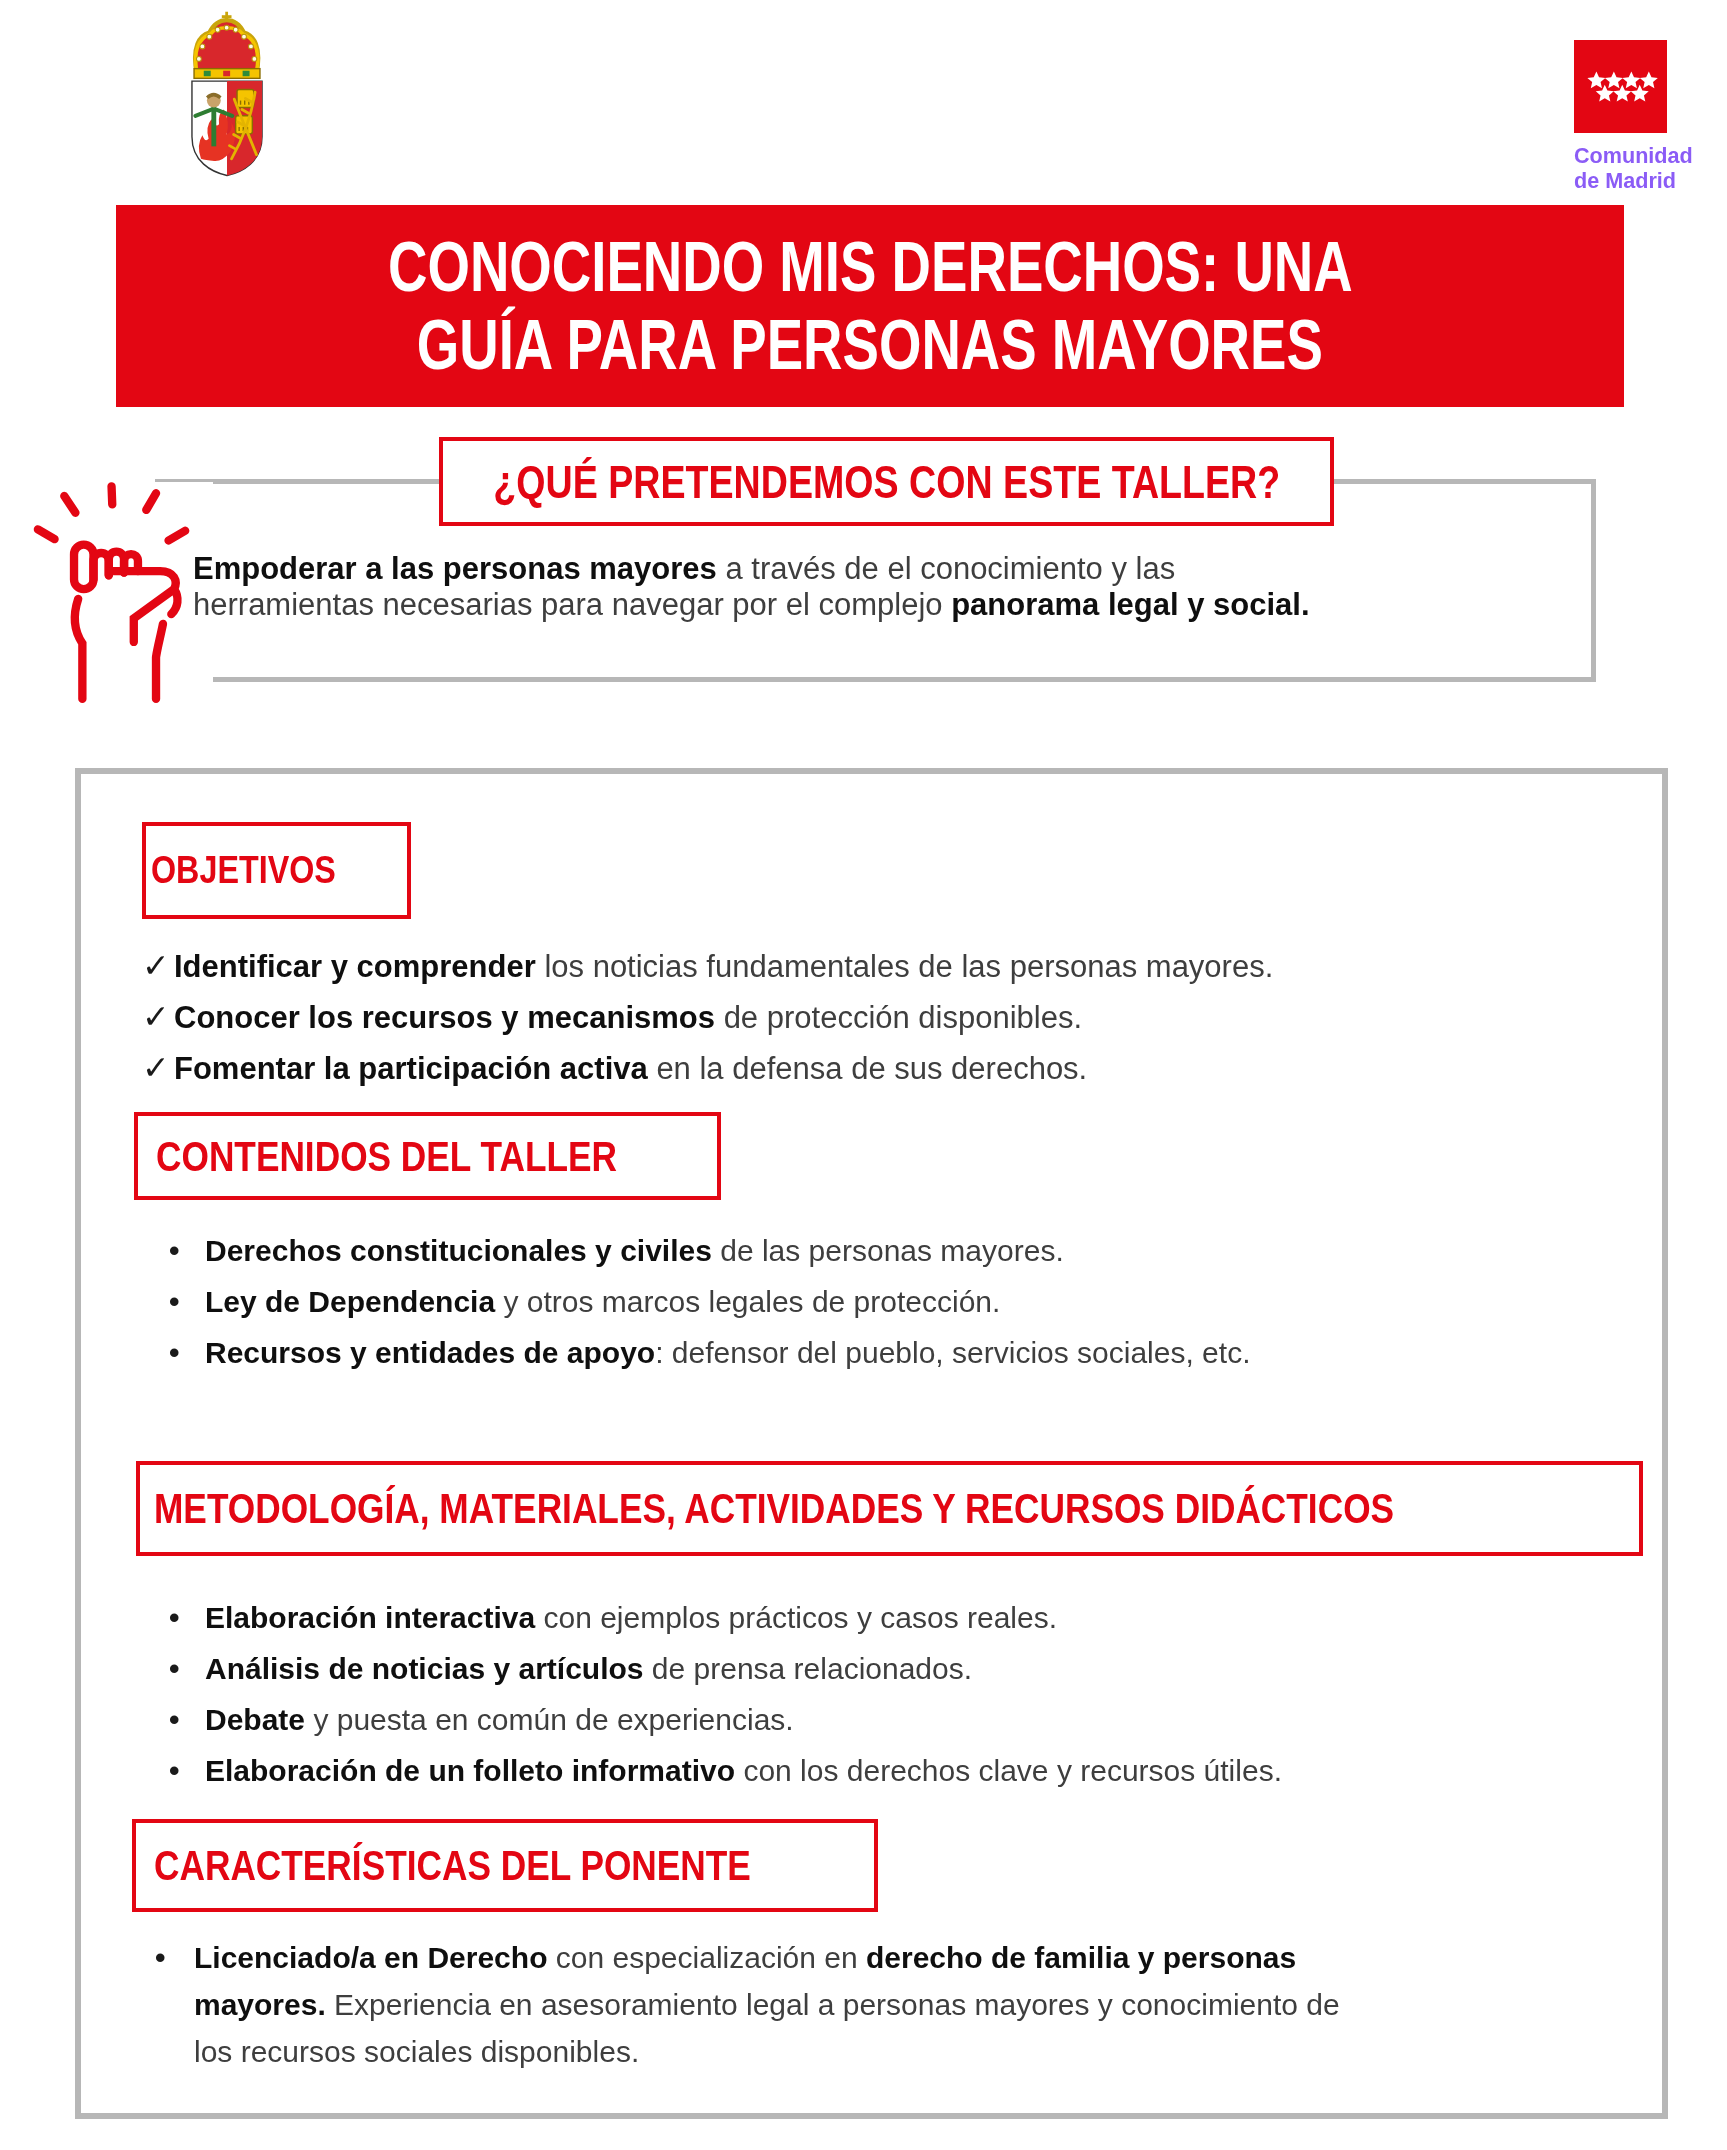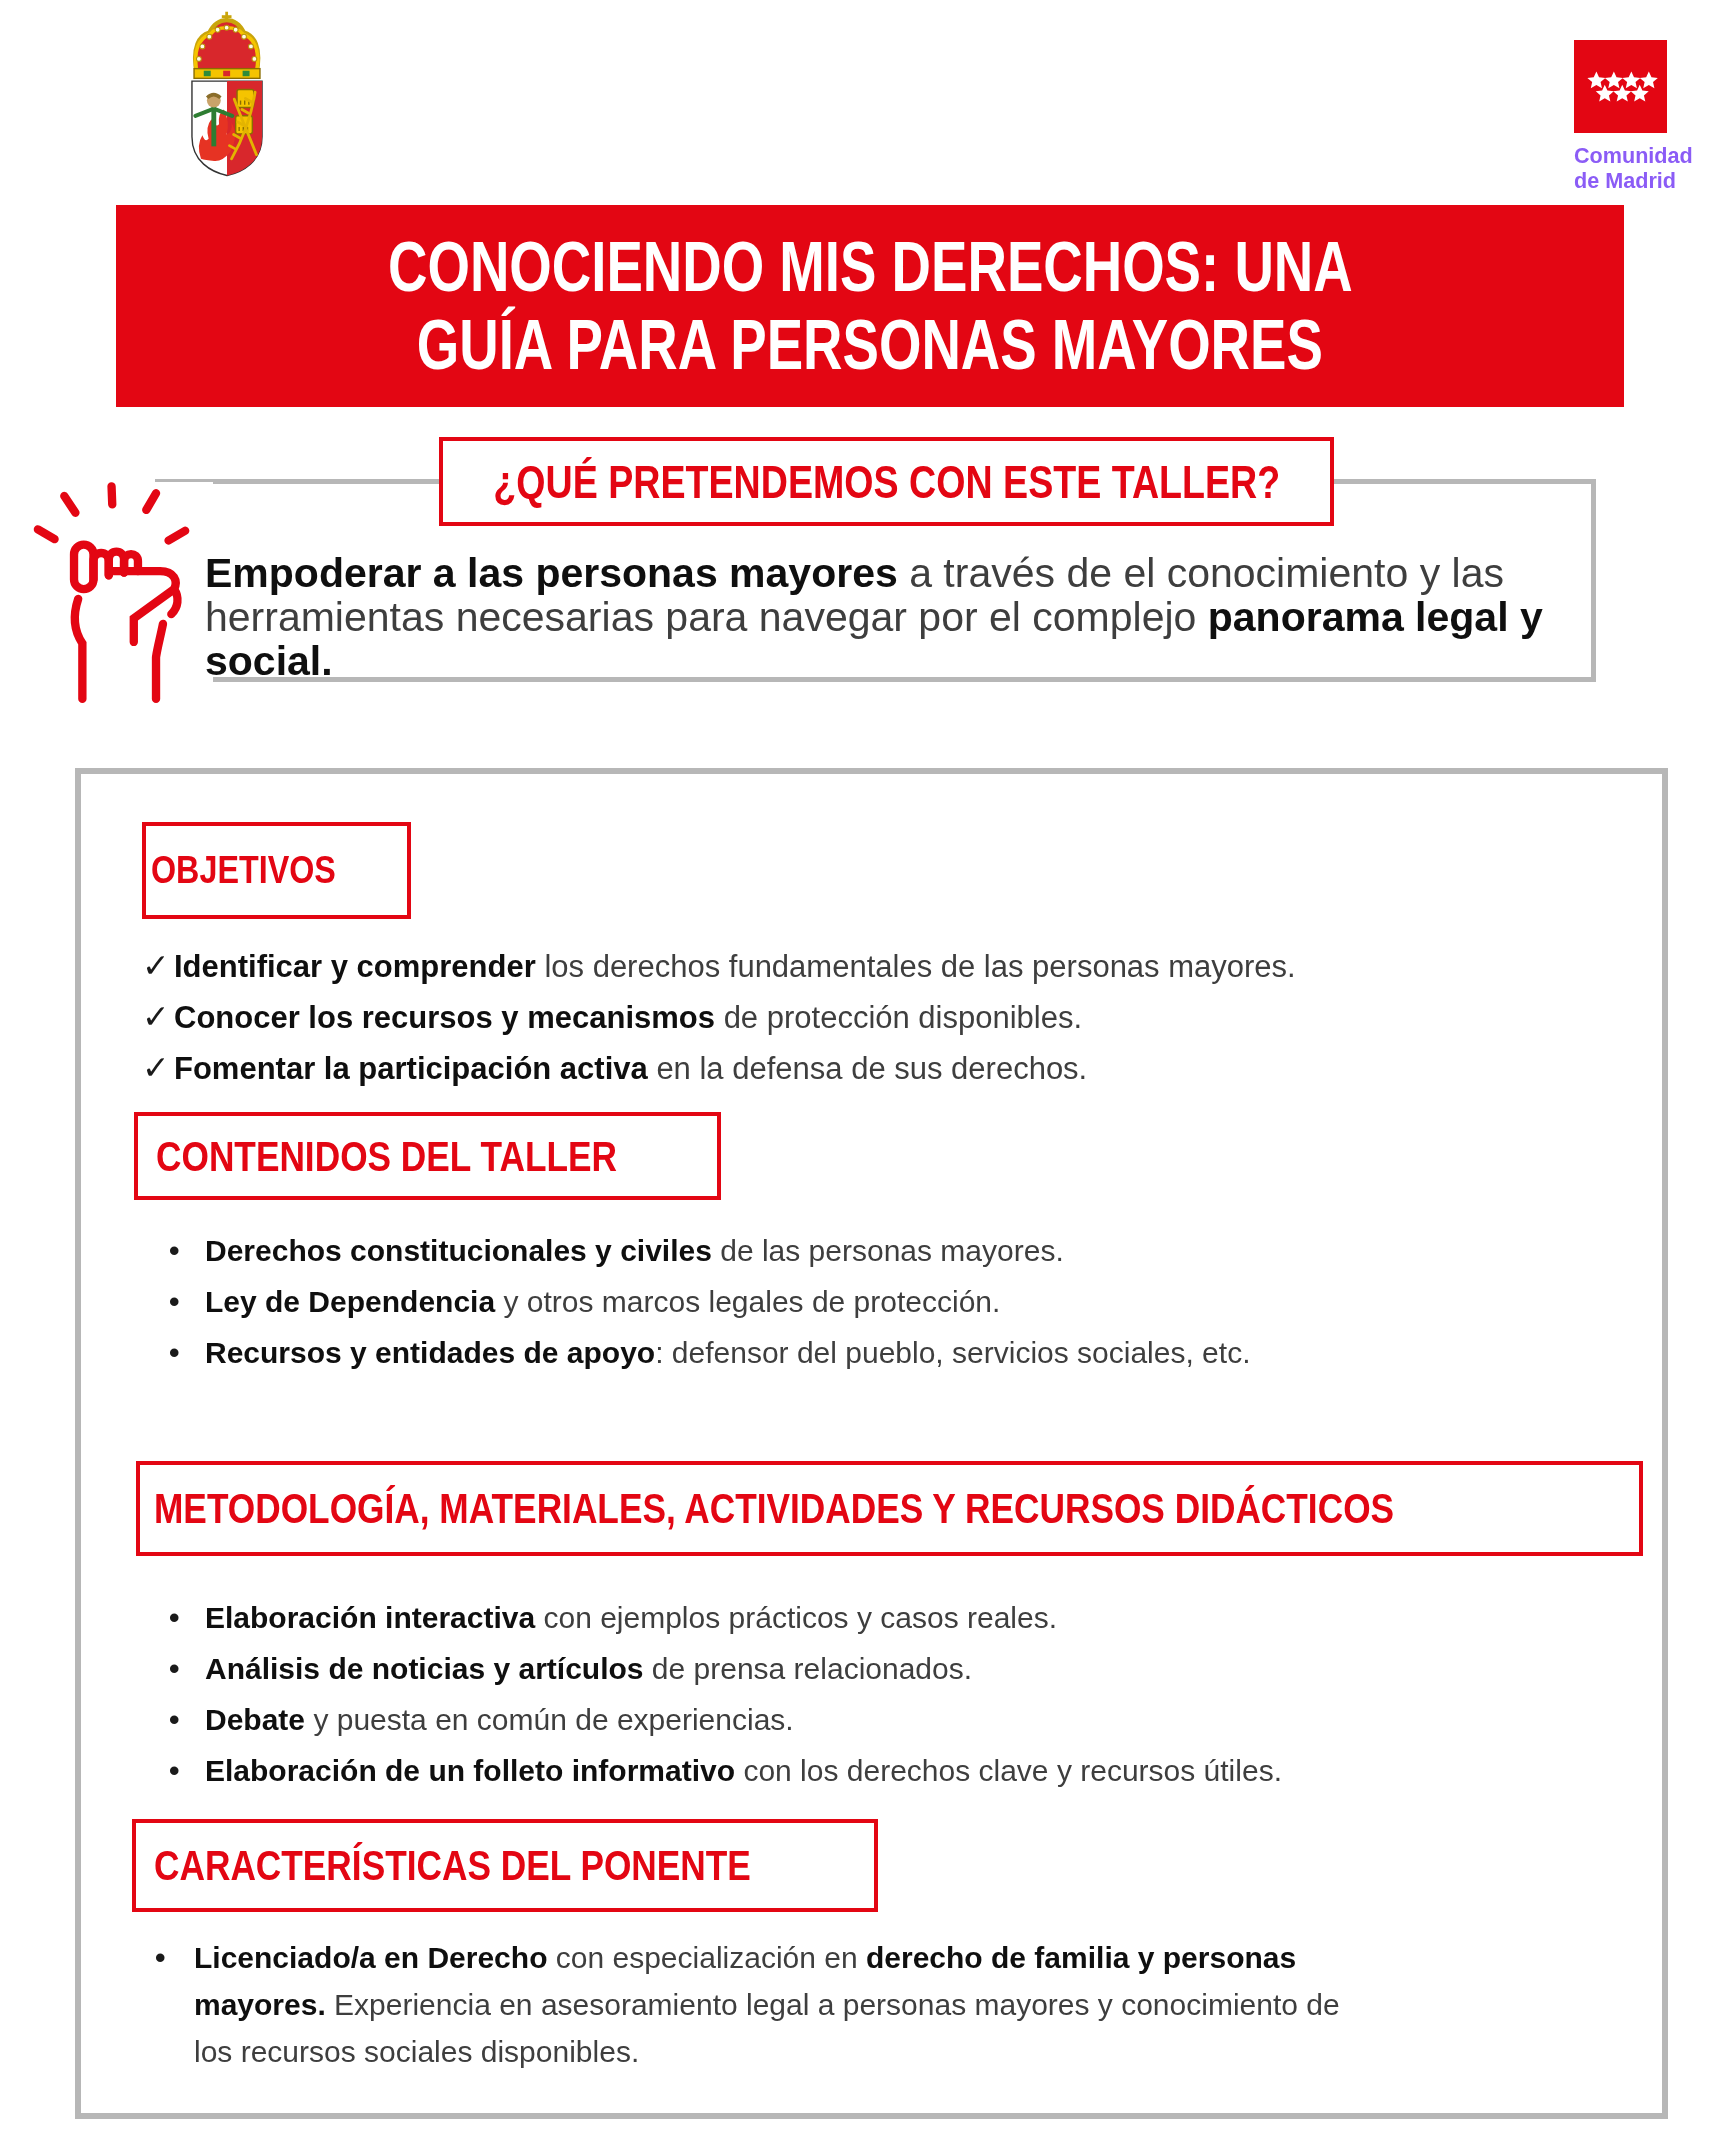--- a/index.html
+++ b/index.html
@@ -20,21 +20,21 @@
 
   
   .intro-box{left:155px;top:479px;width:1441px;height:203px;border:5.6px solid var(--gray);
              background:#fff;box-sizing:border-box;z-index:1;}
   .intro-heading{left:439px;top:437px;width:895px;height:89px;border:4.9px solid var(--red);
                  background:#fff;box-sizing:border-box;z-index:3;
                  display:flex;align-items:center;justify-content:center;}
   .intro-heading span{color:var(--red);font-weight:bold;font-size:47px;white-space:nowrap;
                       transform:scaleX(0.8);transform-origin:center;}
   .fist{left:24.4px;top:482px;width:189px;height:224px;background:#fff;z-index:2;}
-  .intro-par{left:205px;top:551px;width:1392px;z-index:2;font-size:41px;line-height:44px;
+  .intro-par{left:193px;top:551px;width:1392px;z-index:2;font-size:31px;line-height:36px;
              color:#3e3e3e;white-space:pre-wrap;}
   .intro-par .b{font-weight:bold;color:#0f0f0f;}
 
   
   .main-box{left:75px;top:768px;width:1593px;height:1351px;border:6.3px solid var(--gray);
             background:#fff;box-sizing:border-box;}
 
   .hdr{border:4.9px solid var(--red);background:#fff;box-sizing:border-box;z-index:2;
        display:flex;align-items:center;}
   .hdr span{color:var(--red);font-weight:bold;white-space:nowrap;
@@ -191,21 +191,21 @@
 
 <div class="abs intro-par"><span class="b">Empoderar a las personas mayores</span><span> a través de el conocimiento y las
 herramientas necesarias para navegar por el complejo </span><span class="b">panorama legal y social.</span></div>
 
 <div class="abs main-box"></div>
 
 <div class="abs hdr hdr-objetivos">
   <span>OBJETIVOS</span>
 </div>
 <ul class="abs bullets list-objetivos">
-    <li><span class="marker">✓</span><span class="b">Identificar y comprender</span><span> los derechos fundamentales de las personas mayores.</span></li>
+    <li><span class="marker">✓</span><span class="b">Identificar y comprender</span><span> los noticias fundamentales de las personas mayores.</span></li>
     <li><span class="marker">✓</span><span class="b">Conocer los recursos y mecanismos</span><span> de protección disponibles.</span></li>
     <li><span class="marker">✓</span><span class="b">Fomentar la participación activa</span><span> en la defensa de sus derechos.</span></li>
   </ul>
 
 <div class="abs hdr hdr-contenidos">
   <span>CONTENIDOS DEL TALLER</span>
 </div>
 <ul class="abs bullets list-contenidos">
     <li><span class="marker">•</span><span class="b">Derechos constitucionales y civiles</span><span> de las personas mayores.</span></li>
     <li><span class="marker">•</span><span class="b">Ley de Dependencia</span><span> y otros marcos legales de protección.</span></li>

